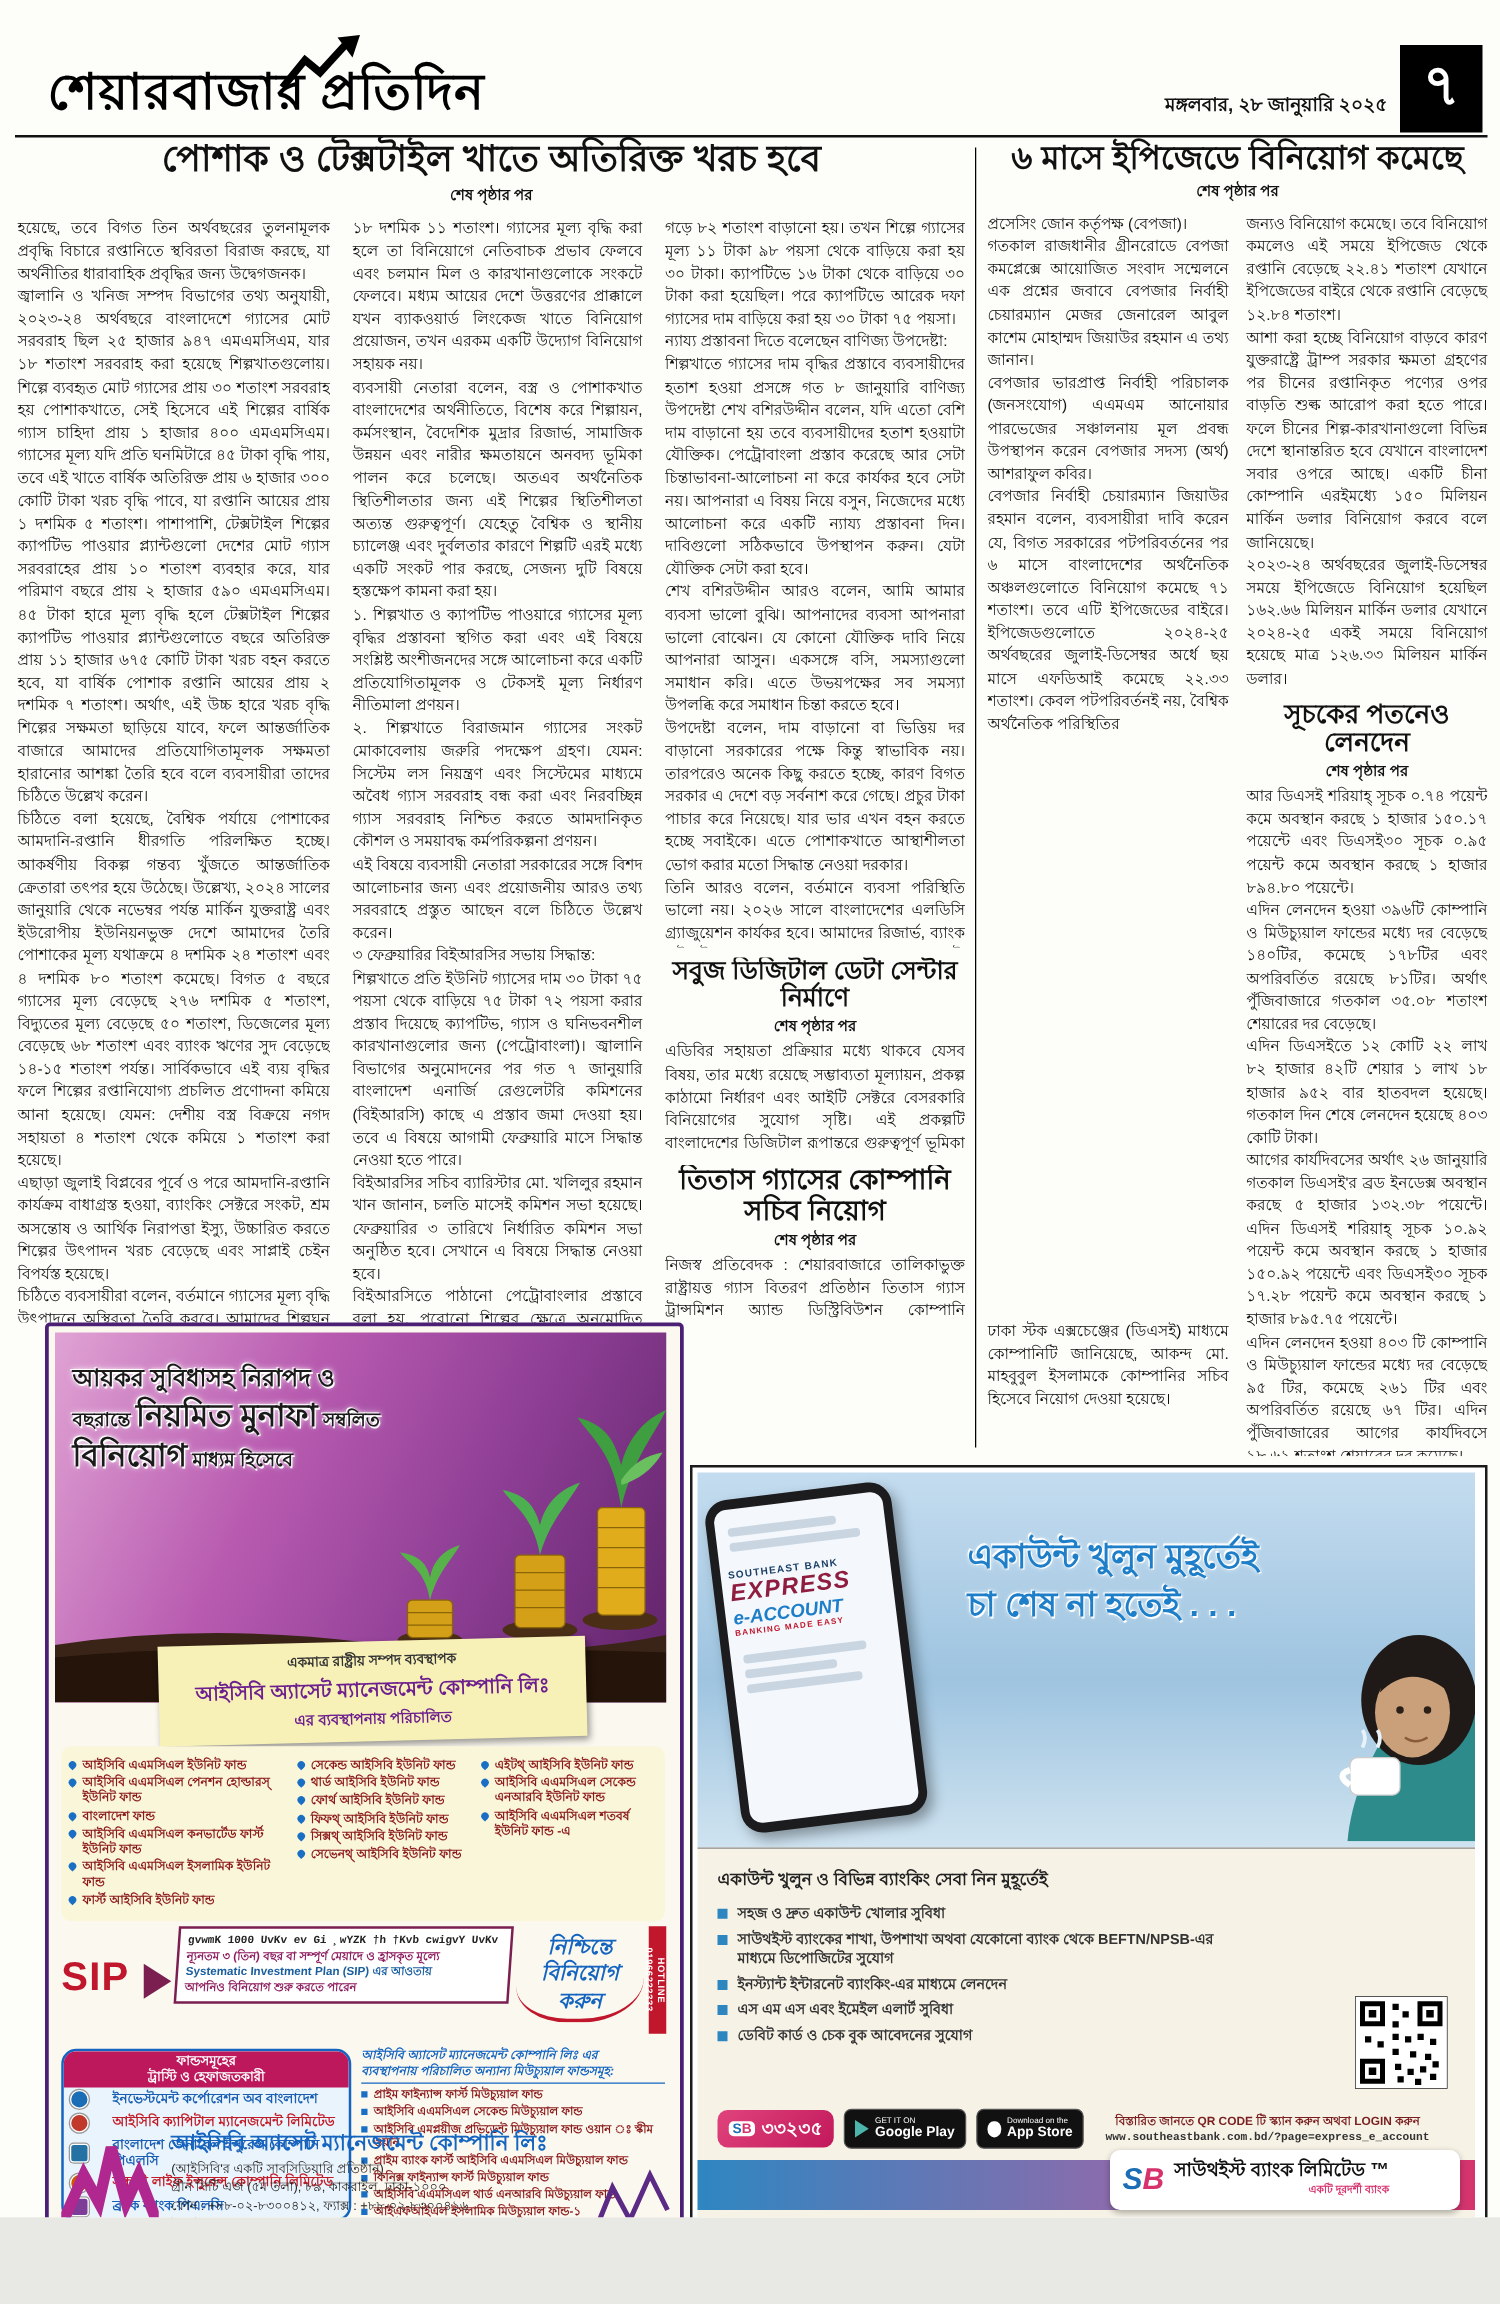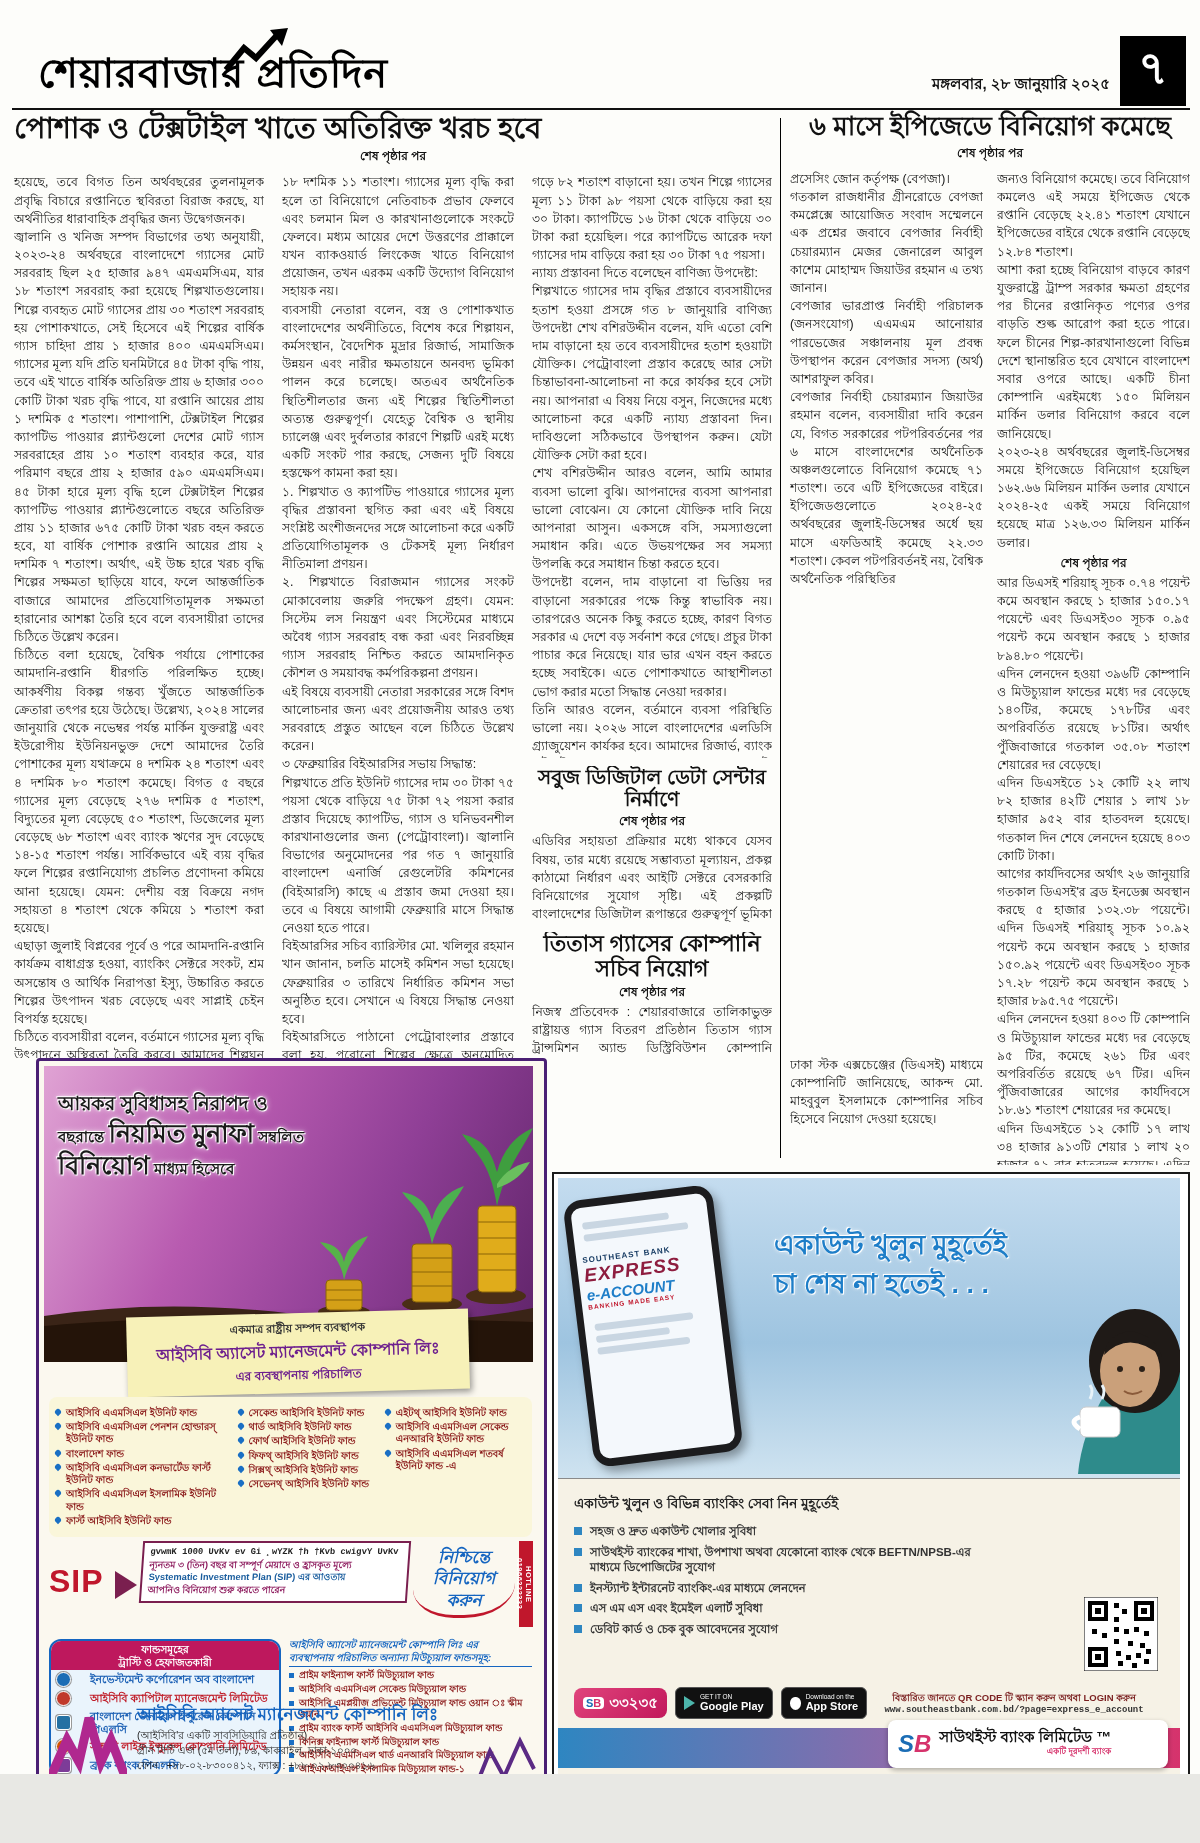--- a/index.html
+++ b/index.html
@@ -8,21 +8,21 @@
   
   .masthead{position:absolute;left:38px;top:42px;font-size:40px;font-weight:900;letter-spacing:1px;color:#000;}
   .mast-arrow{position:absolute;left:222px;top:28px;}
   .dateline{position:absolute;left:860px;top:72px;width:250px;text-align:right;font-size:15px;font-weight:bold;}
   .pagenum{position:absolute;left:1120px;top:36px;width:66px;height:70px;background:#000;color:#fff;
            display:flex;align-items:center;justify-content:center;font-size:46px;font-weight:bold;}
   .header-rule{position:absolute;left:12px;top:108px;width:1178px;border-top:2px solid #111;}
   
   .art1{position:absolute;left:14px;top:112px;width:758px;}
   .art2{position:absolute;left:790px;top:112px;width:400px;}
-  .headline1{font-size:29px;font-weight:800;text-align:left;line-height:1.15;}
+  .headline1{font-size:29px;font-weight:800;text-align:center;line-height:1.15;}
   .headline2{font-size:26px;font-weight:800;text-align:center;line-height:1.15;}
   .kicker{font-size:12px;font-weight:bold;text-align:center;margin-top:2px;}
   .cols{display:flex;gap:18px;margin-top:6px;}
   .cols2{display:flex;gap:14px;margin-top:6px;}
   .col{display:flex;flex-direction:column;}
   .bodytxt{font-size:12.3px;line-height:1.48;text-align:justify;white-space:pre-line;overflow:hidden;}
   .subhead{font-size:20px;font-weight:800;text-align:center;line-height:1.1;margin-top:8px;overflow:hidden;}
   .subhead.big{font-size:22px;}
   .vdivider{position:absolute;left:780px;top:118px;height:1040px;border-left:1px solid #000;}
   
@@ -197,20 +197,21 @@
 গতকাল রাজধানীর গ্রীনরোডে বেপজা কমপ্লেক্সে আয়োজিত সংবাদ সম্মেলনে এক প্রশ্নের জবাবে বেপজার নির্বাহী চেয়ারম্যান মেজর জেনারেল আবুল কাশেম মোহাম্মদ জিয়াউর রহমান এ তথ্য জানান।
 বেপজার ভারপ্রাপ্ত নির্বাহী পরিচালক (জনসংযোগ) এএমএম আনোয়ার পারভেজের সঞ্চালনায় মূল প্রবন্ধ উপস্থাপন করেন বেপজার সদস্য (অর্থ) আশরাফুল কবির।
 বেপজার নির্বাহী চেয়ারম্যান জিয়াউর রহমান বলেন, ব্যবসায়ীরা দাবি করেন যে, বিগত সরকারের পটপরিবর্তনের পর ৬ মাসে বাংলাদেশের অর্থনৈতিক অঞ্চলগুলোতে বিনিয়োগ কমেছে ৭১ শতাংশ। তবে এটি ইপিজেডের বাইরে। ইপিজেডগুলোতে ২০২৪-২৫ অর্থবছরের জুলাই-ডিসেম্বর অর্ধে ছয় মাসে এফডিআই কমেছে ২২.৩৩ শতাংশ। কেবল পটপরিবর্তনই নয়, বৈশ্বিক অর্থনৈতিক পরিস্থিতির</div>
         <div class="bodytxt" style="height:118px;margin-top:24px;">ঢাকা স্টক এক্সচেঞ্জের (ডিএসই) মাধ্যমে কোম্পানিটি জানিয়েছে, আকন্দ মো. মাহবুবুল ইসলামকে কোম্পানির সচিব হিসেবে নিয়োগ দেওয়া হয়েছে।</div>
       </div>
       <div class="col" style="width:193px;height:995px;overflow:hidden;">
         <div class="bodytxt" style="height:382px;">জন্যও বিনিয়োগ কমেছে। তবে বিনিয়োগ কমলেও এই সময়ে ইপিজেড থেকে রপ্তানি বেড়েছে ২২.৪১ শতাংশ যেখানে ইপিজেডের বাইরে থেকে রপ্তানি বেড়েছে ১২.৮৪ শতাংশ।
 আশা করা হচ্ছে বিনিয়োগ বাড়বে কারণ যুক্তরাষ্ট্রে ট্রাম্প সরকার ক্ষমতা গ্রহণের পর চীনের রপ্তানিকৃত পণ্যের ওপর বাড়তি শুল্ক আরোপ করা হতে পারে। ফলে চীনের শিল্প-কারখানাগুলো বিভিন্ন দেশে স্থানান্তরিত হবে যেখানে বাংলাদেশ সবার ওপরে আছে। একটি চীনা কোম্পানি এরইমধ্যে ১৫০ মিলিয়ন মার্কিন ডলার বিনিয়োগ করবে বলে জানিয়েছে।
 ২০২৩-২৪ অর্থবছরের জুলাই-ডিসেম্বর সময়ে ইপিজেডে বিনিয়োগ হয়েছিল ১৬২.৬৬ মিলিয়ন মার্কিন ডলার যেখানে ২০২৪-২৫ একই সময়ে বিনিয়োগ হয়েছে মাত্র ১২৬.৩৩ মিলিয়ন মার্কিন ডলার।
 ২০২৩-২৪ অর্থবছরের জুলাই-ডিসেম্বর সময়ে ইপিজেড থেকে রপ্তানি হয়েছিল ৩,৩৭১ মিলিয়ন মার্কিন ডলার যেখানে ২০২৪-২৫ অর্থবছরের একই সময়ে রপ্তানি হয়েছে ৪,১২৬ মিলিয়ন মার্কিন ডলার।</div>
+        <div class="subhead" style="font-size:21px;">সূচকের পতনেও লেনদেন</div>
         <div class="kicker">শেষ পৃষ্ঠার পর</div>
         <div class="bodytxt" style="flex:1;">আর ডিএসই শরিয়াহ্ সূচক ০.৭৪ পয়েন্ট কমে অবস্থান করছে ১ হাজার ১৫০.১৭ পয়েন্টে এবং ডিএসই৩০ সূচক ০.৯৫ পয়েন্ট কমে অবস্থান করছে ১ হাজার ৮৯৪.৮০ পয়েন্টে।
 এদিন লেনদেন হওয়া ৩৯৬টি কোম্পানি ও মিউচ্যুয়াল ফান্ডের মধ্যে দর বেড়েছে ১৪০টির, কমেছে ১৭৮টির এবং অপরিবর্তিত রয়েছে ৮১টির। অর্থাৎ পুঁজিবাজারে গতকাল ৩৫.০৮ শতাংশ শেয়ারের দর বেড়েছে।
 এদিন ডিএসইতে ১২ কোটি ২২ লাখ ৮২ হাজার ৪২টি শেয়ার ১ লাখ ১৮ হাজার ৯৫২ বার হাতবদল হয়েছে। গতকাল দিন শেষে লেনদেন হয়েছে ৪০৩ কোটি টাকা।
 আগের কার্যদিবসের অর্থাৎ ২৬ জানুয়ারি গতকাল ডিএসই'র ব্রড ইনডেক্স অবস্থান করছে ৫ হাজার ১৩২.৩৮ পয়েন্টে। এদিন ডিএসই শরিয়াহ্ সূচক ১০.৯২ পয়েন্ট কমে অবস্থান করছে ১ হাজার ১৫০.৯২ পয়েন্টে এবং ডিএসই৩০ সূচক ১৭.২৮ পয়েন্ট কমে অবস্থান করছে ১ হাজার ৮৯৫.৭৫ পয়েন্টে।
 এদিন লেনদেন হওয়া ৪০৩ টি কোম্পানি ও মিউচ্যুয়াল ফান্ডের মধ্যে দর বেড়েছে ৯৫ টির, কমেছে ২৬১ টির এবং অপরিবর্তিত রয়েছে ৬৭ টির। এদিন পুঁজিবাজারের আগের কার্যদিবসে ১৮.৬১ শতাংশ শেয়ারের দর কমেছে।
 এদিন ডিএসইতে ১২ কোটি ১৭ লাখ ৩৪ হাজার ৯১৩টি শেয়ার ১ লাখ ২০ হাজার ৭৯ বার হাতবদল হয়েছে। এদিন শেষে লেনদেন হয়েছে ৩১৮ কোটি ৪৮ লাখ ৮৪ হাজার টাকা।
 সে হিসেবে গতকাল লেনদেন বেড়েছে ২৫ কোটি ৫৭ লাখ ৮৬ হাজার টাকা।
 এদিকে গতকাল দেশের অপর শেয়ারবাজার চট্টগ্রাম স্টক এক্সচেঞ্জের (সিএসই) সার্বিক সূচক সিএএসপিআই ০.২০ শতাংশ বা ২৯.৭৮ পয়েন্ট কমে অবস্থান করেছে ১৪ হাজার ৪৩৩.৭১ পয়েন্টে।
 এদিন সিএসইতে ১৯৯টি কোম্পানি ও মিউচ্যুয়াল ফান্ডের মধ্যে দর কমেছে ১০৫টির, বেড়েছে ৬৪টির এবং অপরিবর্তিত রয়েছে ২০টির। গতকাল দিন শেষে সিএসইতে লেনদেন হয়েছে ৩২ কোটি ২ লাখ ১৭ হাজার ৫৬৭ টাকা।</div>

